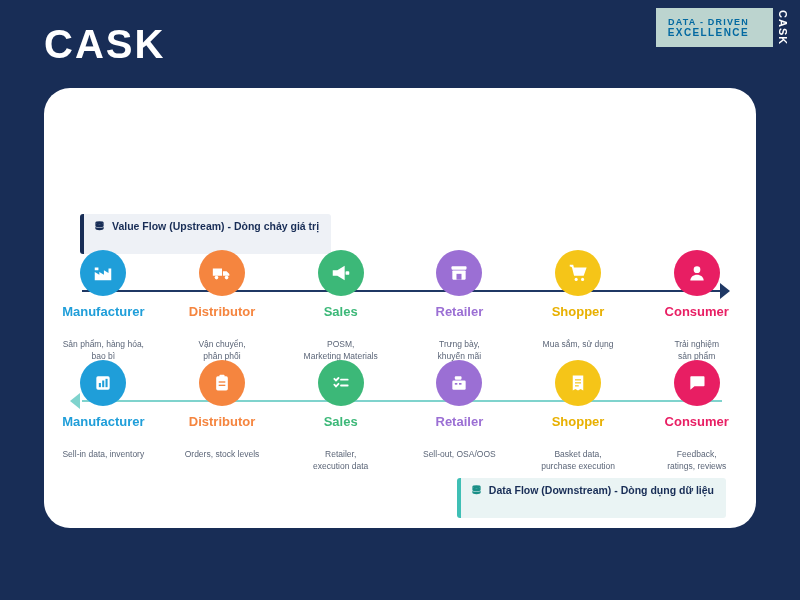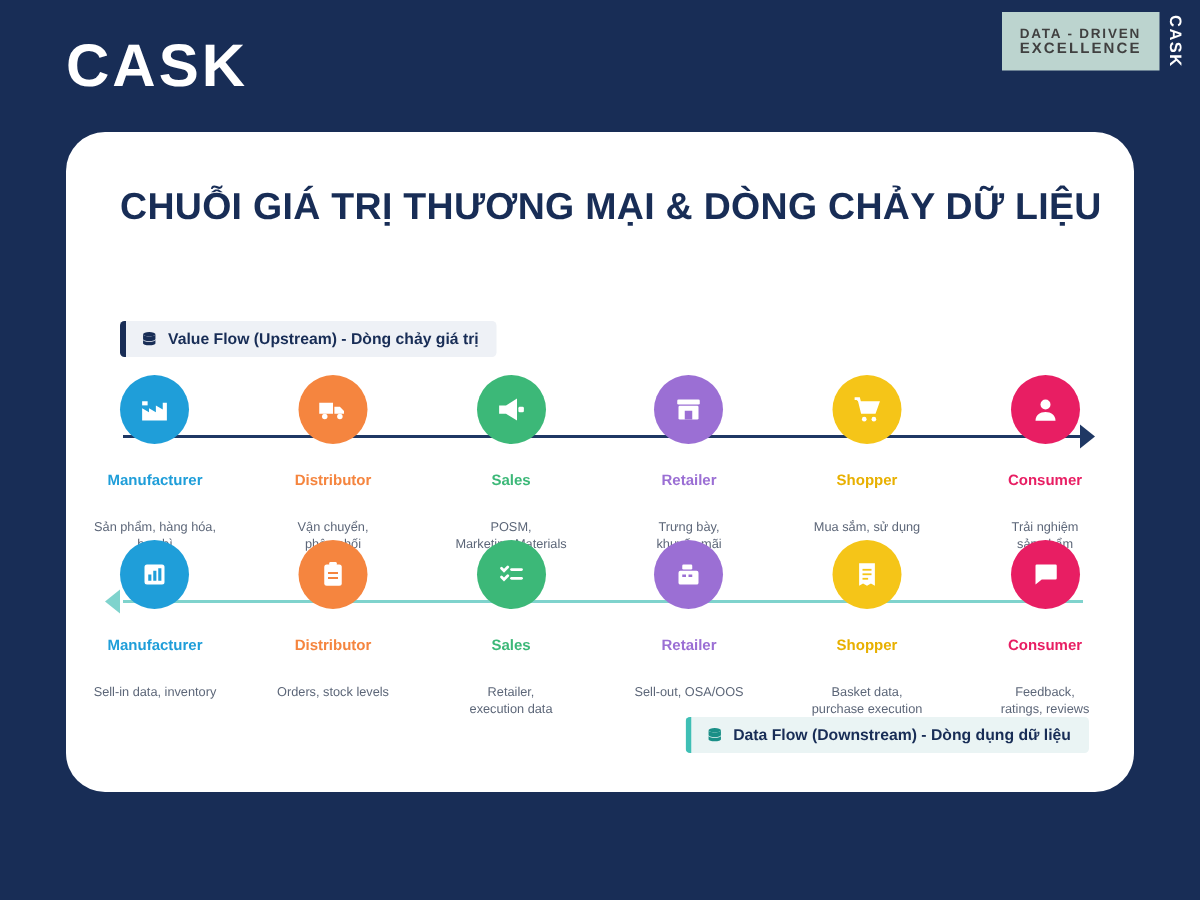--- a/index.html
+++ b/index.html
@@ -14,22 +14,22 @@
   .brand {
     position: absolute; left: 44px; top: 22px;
     color: #ffffff; font-size: 40px; font-weight: bold;
     letter-spacing: 2px;
   }
   .badge {
     position: absolute; right: 8px; top: 8px;
     display: flex; align-items: stretch;
   }
   .badge-box {
-    background: #bcd4cf; padding: 6px 12px 7px 12px;
-    text-align: left; color: #404040;
+    background: #bcd4cf; padding: 6px 24px 7px 12px;
+    text-align: right; color: #0369a1;
     display: flex; flex-direction: column; justify-content: center;
   }
   .badge-l1 { font-size: 9px; letter-spacing: 1.2px; font-weight: bold; }
   .badge-l2 { font-size: 17px; letter-spacing: 0.5px; font-weight: bold; line-height: 1.1; }
   .badge-l3 { font-size: 10px; letter-spacing: 1.4px; font-weight: bold; }
   .badge-side {
     color: #ffffff; font-size: 11px; font-weight: bold;
     letter-spacing: 1px;
     writing-mode: vertical-rl; text-align: center;
     padding: 2px 3px 2px 4px;
@@ -43,21 +43,21 @@
   .card-title {
     position: absolute; left: 36px; top: 36px;
     font-size: 25px; font-weight: bold; color: #182d56;
     letter-spacing: 0.2px;
   }
   
   .chip {
     position: absolute;
     display: flex; align-items: flex-end; gap: 7px;
     background: #eef1f6;
-    padding: 6px 12px 6px 10px;
+    padding: 6px 12px 22px 10px;
     font-size: 10.5px; font-weight: bold; color: #182d56;
     border-radius: 3px;
   }
   .chip.upstream { left: 36px; top: 126px; border-left: 4px solid #182d56; }
   .chip.downstream { right: 30px; top: 390px; background:#eaf4f4; border-left: 4px solid #3fbfb5; }
   .chip svg { display:block; }
   
   .row { position: absolute; left: 0; width: 712px; }
   .row.upstream { top: 162px; height: 100px; }
   .row.downstream { top: 272px; height: 110px; }
@@ -83,21 +83,21 @@
   .node {
     flex: 1 1 0; display: flex; flex-direction: column; align-items: center;
     position: relative;
   }
   .circle {
     width: 46px; height: 46px; border-radius: 50%;
     display: flex; align-items: center; justify-content: center;
     color: #ffffff; position: relative; z-index: 2;
   }
   .node-label {
-    margin-top: 19px; font-size: 10px; font-weight: bold;
+    margin-top: 9px; font-size: 13px; font-weight: bold;
     text-align: center; line-height: 1.1;
   }
   .node-desc {
     margin-top: 20px; font-size: 8.5px; color: #5c6678;
     text-align: center; line-height: 1.32; max-width: 104px;
   }
   .down .node-desc { color: #5c6678; }
 </style>
 </head>
 <body>
@@ -106,21 +106,20 @@
 
 <div class="badge">
   <div class="badge-box">
     <div class="badge-l1">DATA - DRIVEN</div>
     <div class="badge-l3">EXCELLENCE</div>
   </div>
   <div class="badge-side">CASK</div>
 </div>
 
 <div class="card">
-  <div class="card-title">CHUỖI GIÁ TRỊ THƯƠNG MẠI &amp; DÒNG CHẢY DỮ LIỆU</div>
 
   <div class="chip upstream">
     <span>
       <svg width="11" height="12" viewBox="0 0 24 24" fill="#182d56">
         <ellipse cx="12" cy="5" rx="9" ry="3.2"></ellipse>
         <path d="M3 5v7c0 1.8 4 3.2 9 3.2s9-1.4 9-3.2V5c0 1.8-4 3.2-9 3.2S3 6.8 3 5z"></path>
         <path d="M3 13v5c0 1.8 4 3.2 9 3.2s9-1.4 9-3.2v-5c0 1.8-4 3.2-9 3.2S3 14.8 3 13z"></path>
       </svg>
     </span>
     <span>Value Flow (Upstream) - Dòng chảy giá trị</span>

